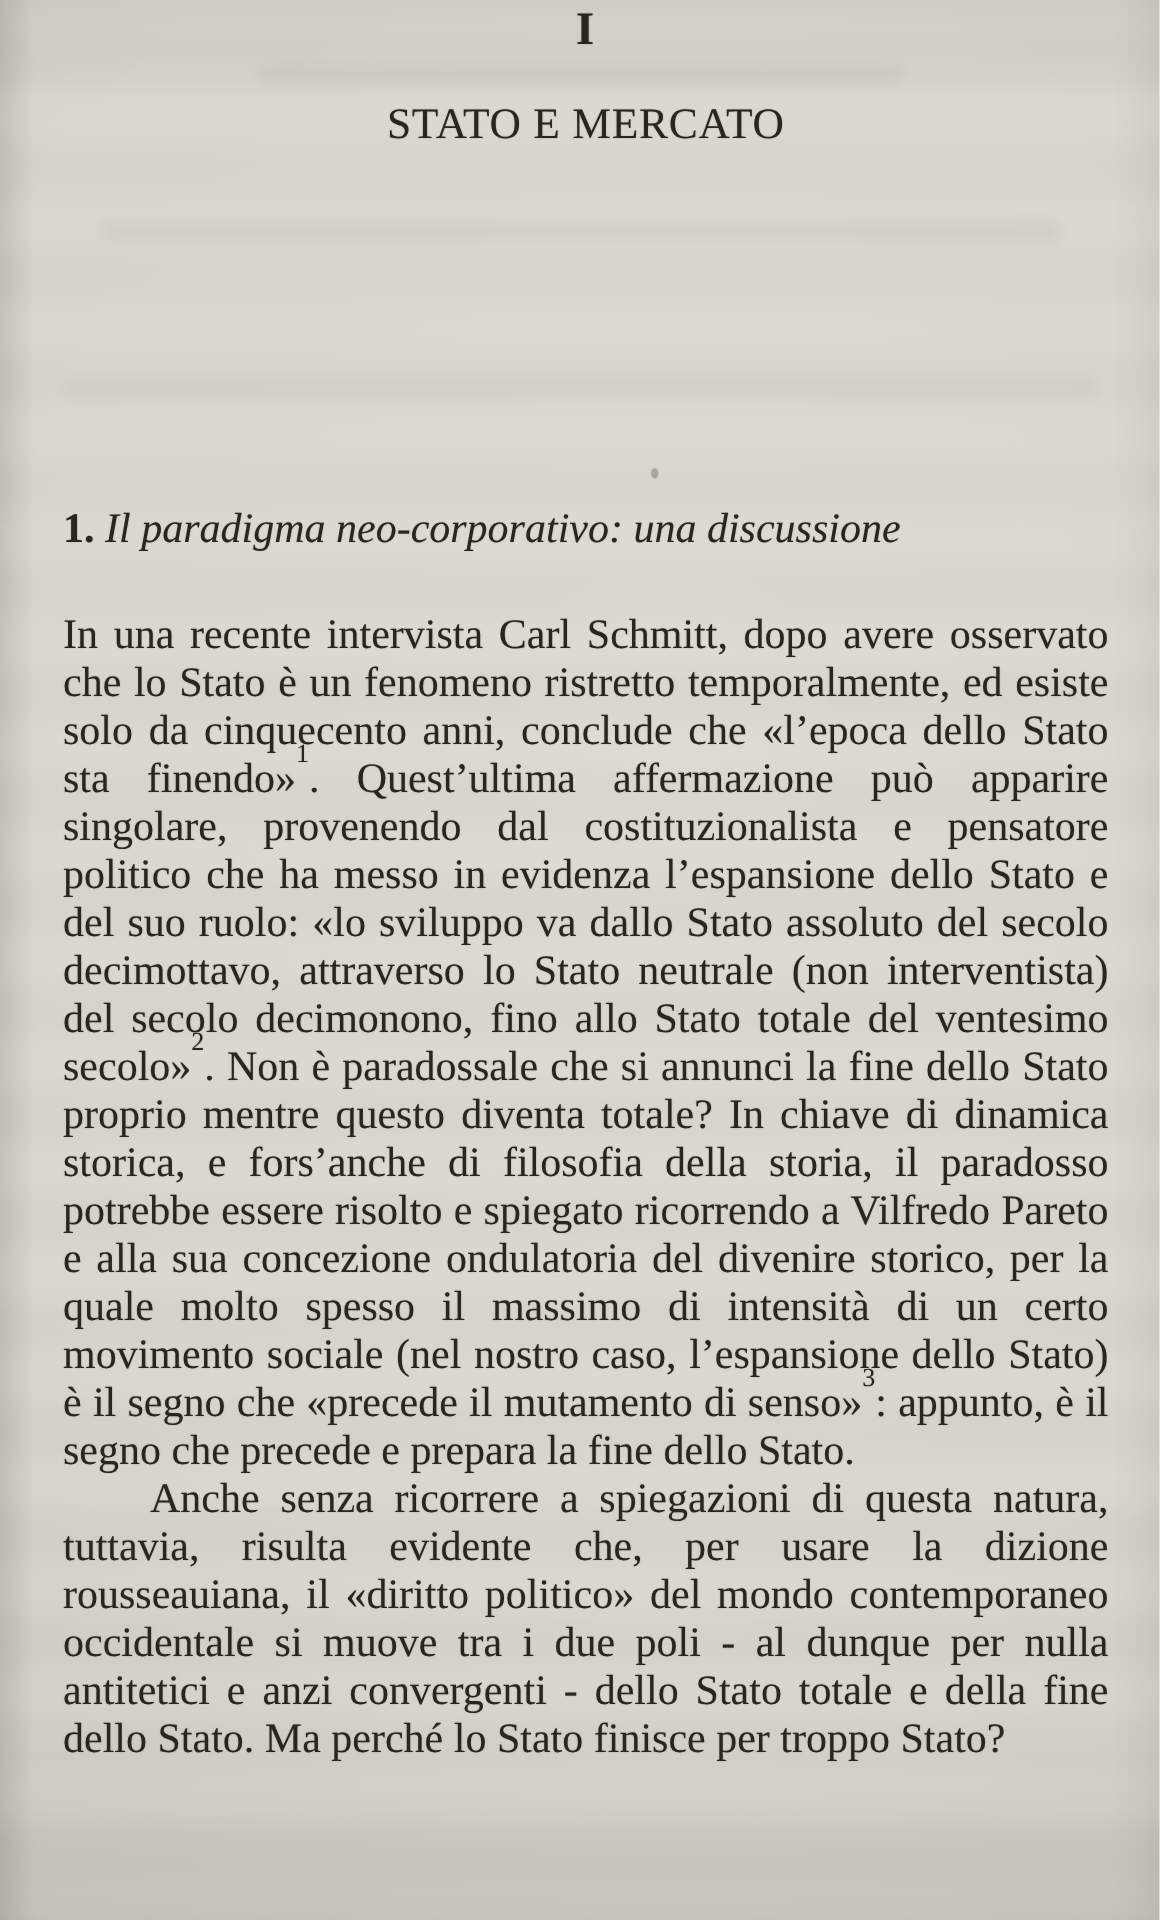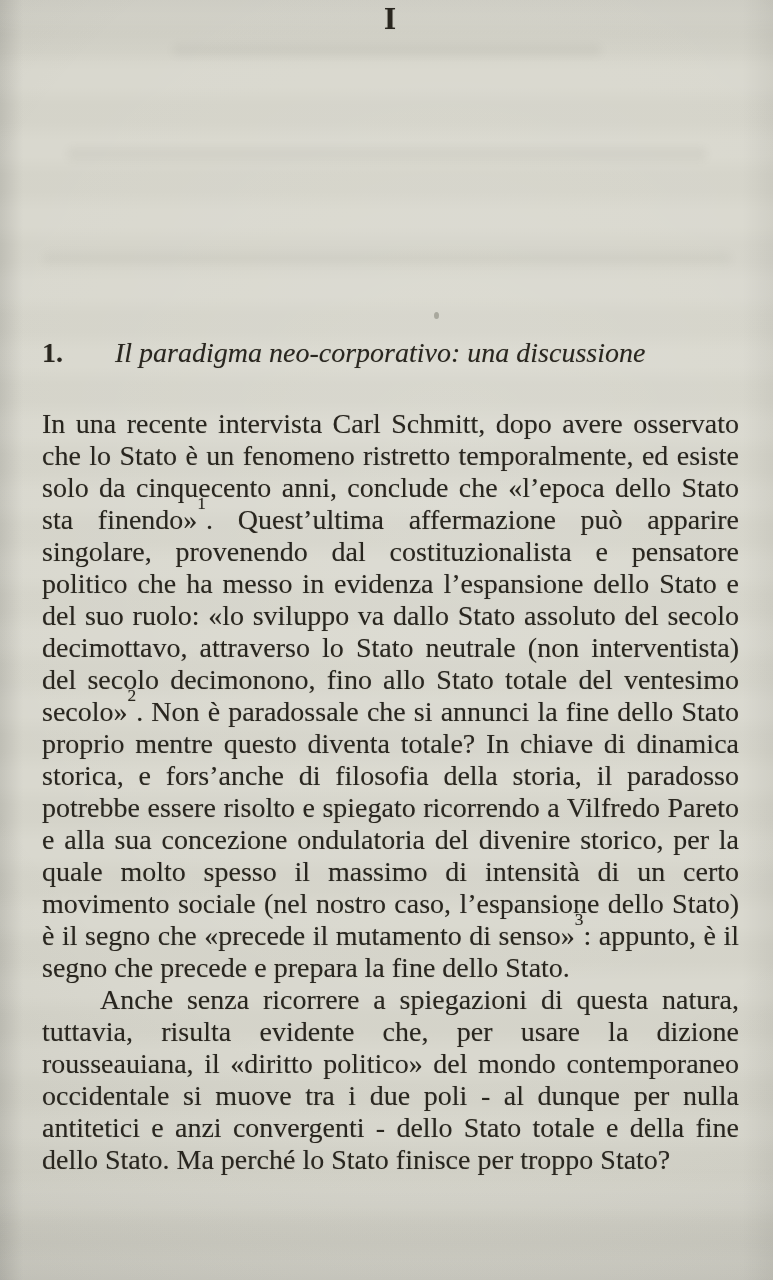--- a/index.html
+++ b/index.html
@@ -79,21 +79,20 @@
     line-height: 32px;
     font-weight: normal;
     text-shadow: 0 0 1px rgba(41,38,31,0.3);
   }
   .section-number {
     font-weight: bold;
     font-style: normal;
   }
   .section-title {
     font-style: italic;
-    margin-left: 45px;
   }
   .body-text {
     margin: 0;
     font-size: 28px;
     line-height: 32px;
     text-align: justify;
     text-shadow: 0 0 1px rgba(41,38,31,0.3);
     -webkit-hyphens: auto;
     hyphens: auto;
   }
@@ -115,21 +114,21 @@
 
 <div class="page">
 
   <div class="ghost ghost-1"></div>
   <div class="ghost ghost-2"></div>
   <div class="ghost ghost-3"></div>
   <div class="speck"></div>
 
   <div class="chapter-number">I</div>
 
-  <h1 class="chapter-title"><br></h1>
+  <h1 class="chapter-title"><span>STATO E MERCATO</span><br></h1>
 
   <h2 class="section-heading"><span class="section-number">1.</span> <span class="section-title">Il paradigma neo-corporativo: una discussione</span></h2>
 
   <p class="body-text first"><span>In una recente intervista Carl Schmitt, dopo avere osservato che lo Stato è un fenomeno ristretto temporalmente, ed esiste solo da cinquecento anni, conclude che «l’epoca dello Stato sta finendo»</span><sup class="fn">1</sup><span>. Quest’ultima affermazione può apparire singolare, provenendo dal costituzionalista e pensatore politico che ha messo in evidenza l’espansione dello Stato e del suo ruolo: «lo sviluppo va dallo Stato assoluto del secolo decimottavo, attraverso lo Stato neutrale (non interventista) del secolo decimonono, fino allo Stato totale del ventesimo secolo»</span><sup class="fn">2</sup><span>. Non è paradossale che si annunci la fine dello Stato proprio mentre questo diventa totale? In chiave di dinamica storica, e fors’anche di filosofia della storia, il paradosso potrebbe essere risolto e spiegato ricorrendo a Vilfredo Pareto e alla sua concezione ondulatoria del divenire storico, per la quale molto spesso il massimo di intensità di un certo movimento sociale (nel nostro caso, l’espansione dello Stato) è il segno che «precede il mutamento di senso»</span><sup class="fn">3</sup><span>: appunto, è il segno che precede e prepara la fine dello Stato.</span></p>
 
   <p class="body-text indented"><span>Anche senza ricorrere a spiegazioni di questa natura, tuttavia, risulta evidente che, per usare la dizione rousseauiana, il «diritto politico» del mondo contemporaneo occidentale si muove tra i due poli - al dunque per nulla antitetici e anzi convergenti - dello Stato totale e della fine dello Stato. Ma perché lo Stato finisce per troppo Stato?</span></p>
 
 </div>
 
 </body></html>

